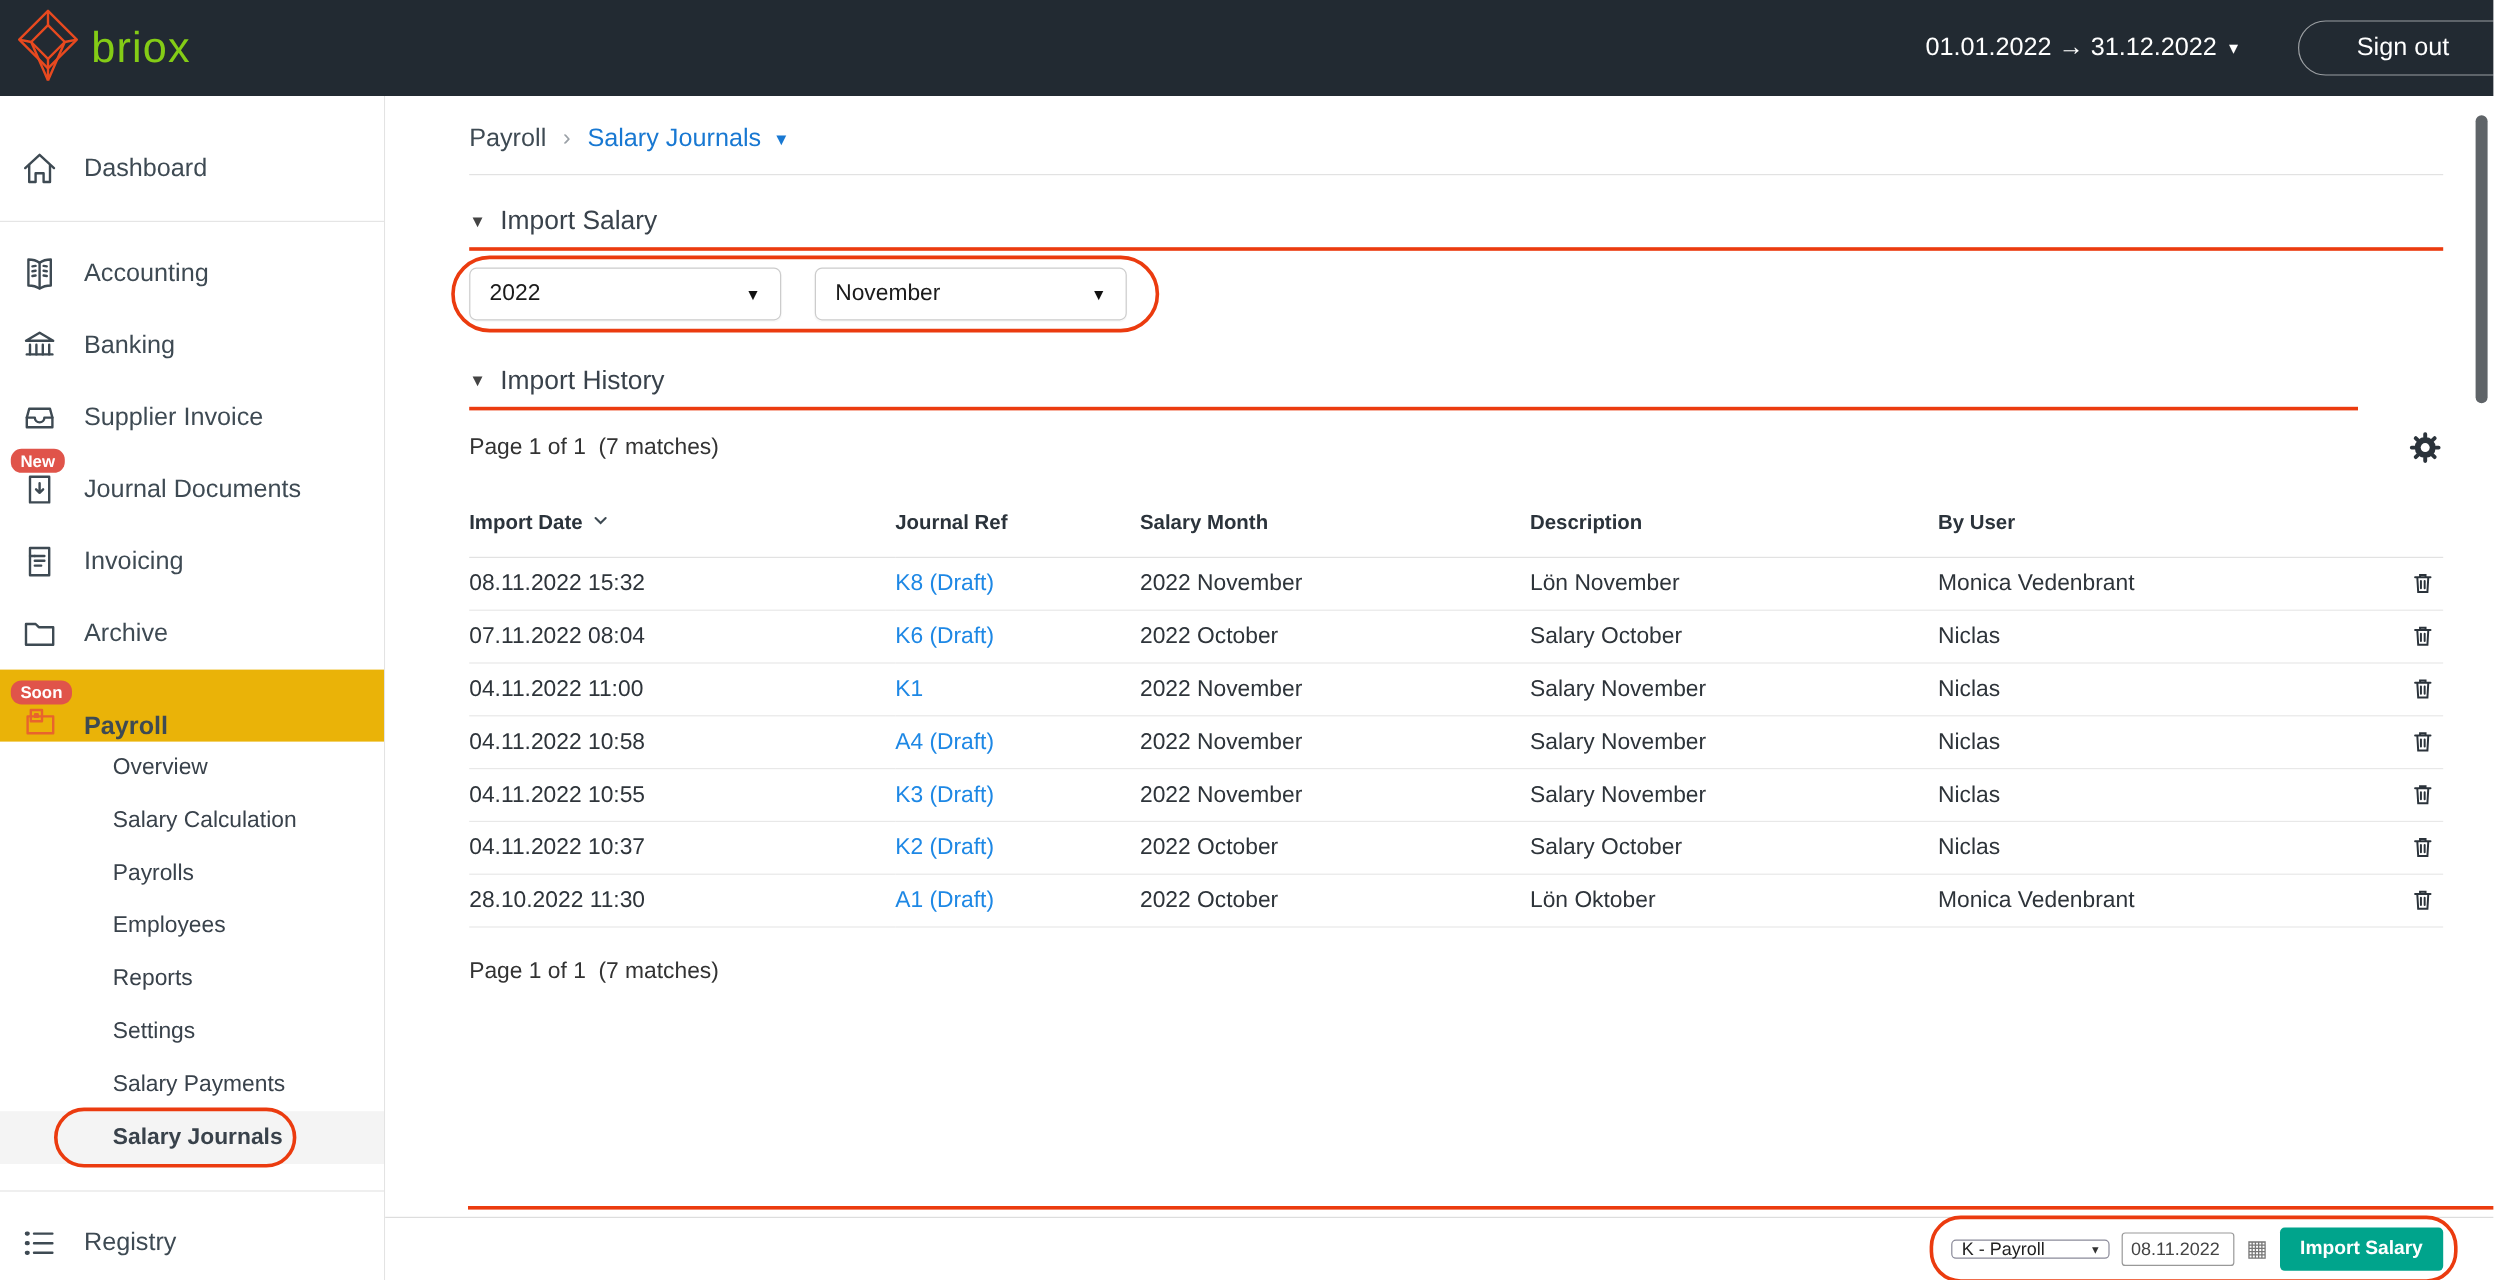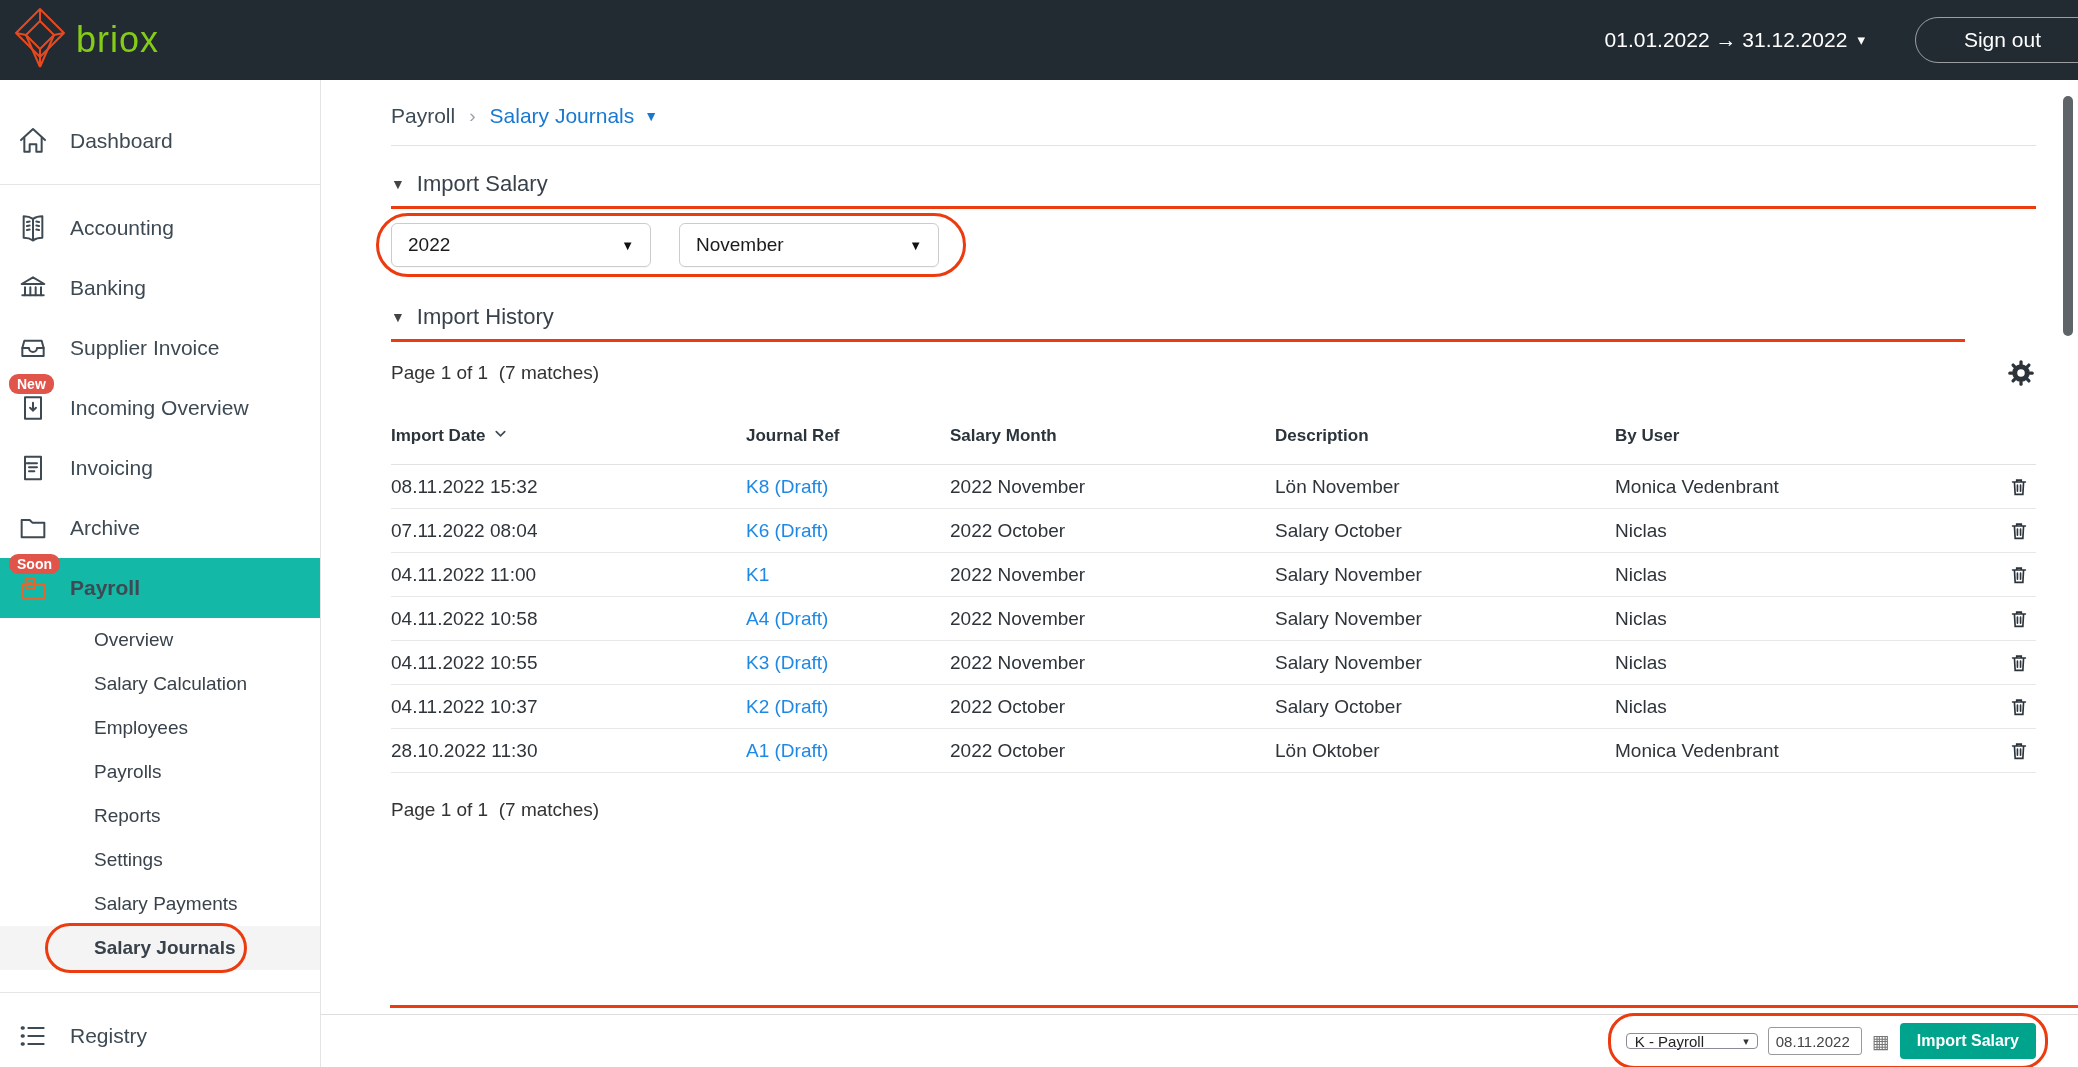--- a/index.html
+++ b/index.html
@@ -21,21 +21,21 @@
 
   
   .sidebar { position:absolute; left:0; top:80px; width:321px; height:987px; background:#fff;
              border-right:1px solid #e3e3e3; overflow:hidden; padding-top:31px; }
   .side-item { position:relative; display:flex; align-items:center; height:60px;
                padding-left:16px; color:#3e4a53; font-size:21px; cursor:pointer; }
   .side-item .ic { width:34px; height:34px; margin-right:20px; flex:0 0 34px;
                    display:flex; align-items:center; justify-content:center; position:relative; }
   .side-item .ic svg { width:32px; height:32px; stroke:#3e4a53; fill:none;
                        stroke-width:1.5; stroke-linecap:round; stroke-linejoin:round; }
-  .side-item.active { background:#14b8a6; font-weight:bold; }
+  .side-item.active { background:#eab308; font-weight:bold;align-items:flex-end; }
   .side-item.active.payroll .ic svg { stroke:#e8642d; }
   .badge { position:absolute; top:-17px; left:-7px; background:#e0544a; color:#fff;
            font-size:14px; font-weight:bold; padding:3px 8px; border-radius:9px; line-height:1; }
   .side-divider { height:1px; background:#e5e5e5; margin:13px 0 13px 0; }
   .sub-item { display:flex; align-items:center; height:44px; padding-left:94px;
               color:#39424b; font-size:19px; cursor:pointer; position:relative; }
   .sub-item.active { background:#f4f4f4; font-weight:bold; }
   .ring-journals { position:absolute; left:45px; top:-3px; width:202px; height:50px;
                    border:3px solid #eb3b0f; border-radius:25px; pointer-events:none; }
 
@@ -177,21 +177,21 @@
     </div>
 
     <div class="side-item">
       <span class="ic">
         <svg viewBox="0 0 24 24">
             <path d="M6 4 H18 V20 H6 Z"></path>
             <path d="M12 8 V14 M9.8 11.8 L12 14 L14.2 11.8"></path>
           </svg>
         <span class="badge">New</span>
       </span>
-      <span>Incoming Overview</span>
+      <span>Journal Documents</span>
     </div>
 
     <div class="side-item">
       <span class="ic">
         <svg viewBox="0 0 24 24">
             <path d="M6 3.5 H18 V20.5 H6 Z"></path>
             <path d="M9 8.5 H15 M9 11.5 H15 M9 14.5 H13"></path>
             <path d="M6 8.5 L9 8.5"></path>
           </svg>
       </span>
@@ -219,24 +219,24 @@
       <span>Payroll</span>
     </div>
 
     <div class="sub-item">
       <span>Overview</span>
     </div>
     <div class="sub-item">
       <span>Salary Calculation</span>
     </div>
     <div class="sub-item">
+      <span>Payrolls</span>
+    </div>
+    <div class="sub-item">
       <span>Employees</span>
-    </div>
-    <div class="sub-item">
-      <span>Payrolls</span>
     </div>
     <div class="sub-item">
       <span>Reports</span>
     </div>
     <div class="sub-item">
       <span>Settings</span>
     </div>
     <div class="sub-item">
       <span>Salary Payments</span>
     </div>

